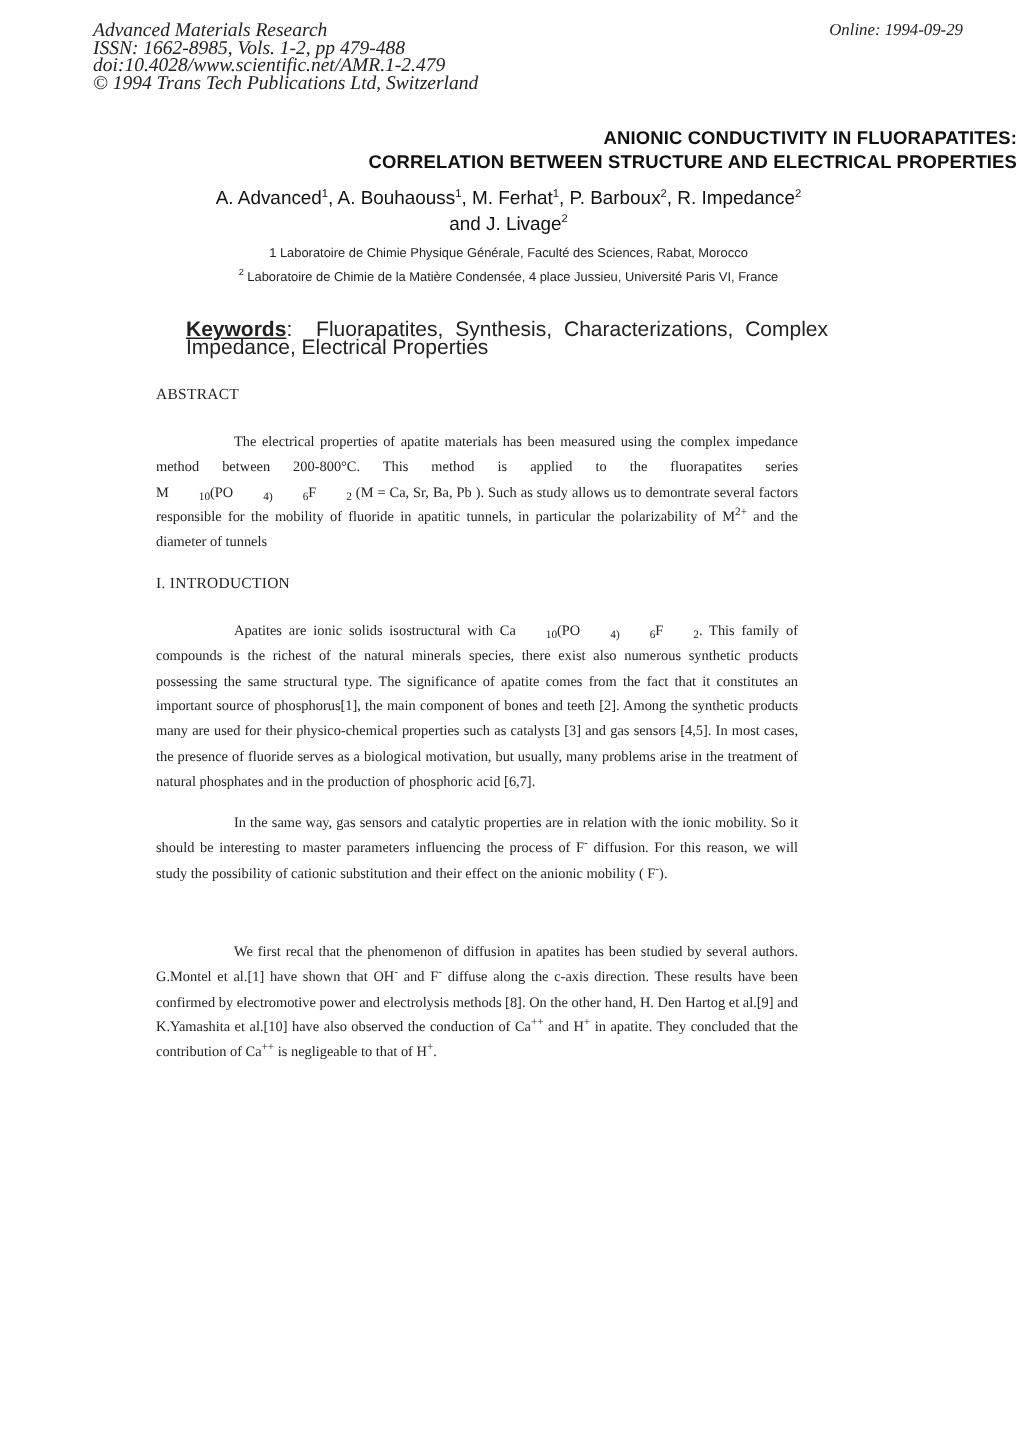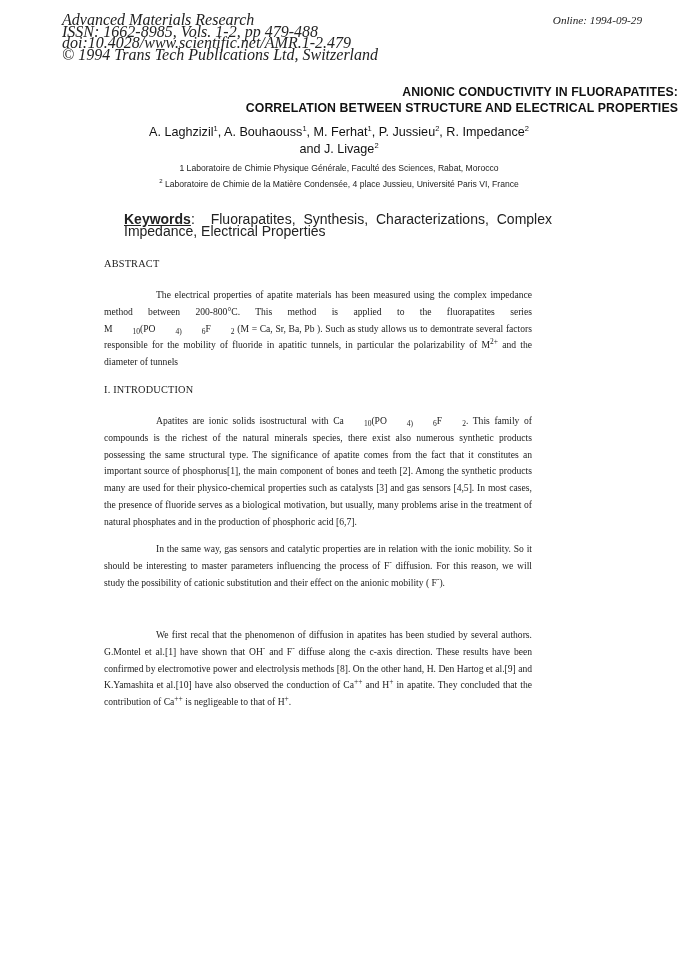--- a/index.html
+++ b/index.html
@@ -1,19 +1,19 @@
 <!DOCTYPE html>
 <html><head>
 <meta charset="utf-8">
 <style>
   html, body { margin: 0; padding: 0; background: #ffffff; }
   body { width: 678px; height: 959px; position: relative; overflow: hidden; color: #111; }
   .page { position: absolute; left: 0; top: 0; width: 678px; height: 959px; background: #fff; }
 
-  .meta { position: absolute; left: 62px; top: 14px; font-family: "Liberation Serif", serif; font-style: italic; font-size: 16px; line-height: 11.6px; color: #222; }
+  .meta { position: absolute; left: 62px; top: 14px; font-family: "Liberation Serif", serif; font-style: italic; font-size: 13px; line-height: 11.6px; color: #222; }
   .meta div { white-space: nowrap; }
   .online { position: absolute; right: 36px; top: 14px; font-family: "Liberation Serif", serif; font-style: italic; font-size: 11.2px; color: #222; text-align: right; }
 
   .title { position: absolute; left: 0; width: 678px; top: 84px; text-align: right; font-family: "Liberation Sans", sans-serif; font-weight: bold; font-size: 12.3px; line-height: 16px; color: #111; letter-spacing: 0.1px; }
 
   .authors { position: absolute; left: 0; width: 678px; top: 124px; text-align: center; font-family: "Liberation Sans", sans-serif; font-size: 12.6px; line-height: 16.5px; color: #111; }
   .authors sup { font-size: 7.5px; vertical-align: 5px; line-height: 0; }
 
   .affil { position: absolute; left: 0; width: 678px; text-align: center; font-family: "Liberation Sans", sans-serif; font-size: 8.6px; color: #222; white-space: nowrap; }
   .affil sup { font-size: 6px; vertical-align: 4px; line-height: 0; }
@@ -41,21 +41,21 @@
   </div>
   <div class="online">Online: 1994-09-29</div>
 
   <div class="title">
     <div>ANIONIC CONDUCTIVITY IN FLUORAPATITES:</div>
     <div>CORRELATION BETWEEN STRUCTURE AND ELECTRICAL PROPERTIES</div>
   </div>
 
   <div class="authors">
     <div>
-      <span>A. Laghzizil</span><sup>1</sup><span>, </span><span>A. Bouhaouss</span><sup>1</sup><span>, </span><span>M. Ferhat</span><sup>1</sup><span>, </span><span>P. Jussieu</span><sup>2</sup><span>, </span><span>R. Impedance</span><sup>2</sup>
+      <span>A. Advanced</span><sup>1</sup><span>, </span><span>A. Bouhaouss</span><sup>1</sup><span>, </span><span>M. Ferhat</span><sup>1</sup><span>, </span><span>P. Barboux</span><sup>2</sup><span>, </span><span>R. Impedance</span><sup>2</sup>
     </div>
     <div>
       <span>and </span><span>J. Livage</span><sup>2</sup>
     </div>
   </div>
 
   <div class="affil" style="top:163px;">
     <span>1</span> <span>Laboratoire de Chimie Physique Générale, Faculté des Sciences, Rabat, Morocco</span>
   </div>
   <div class="affil" style="top:179px;">

